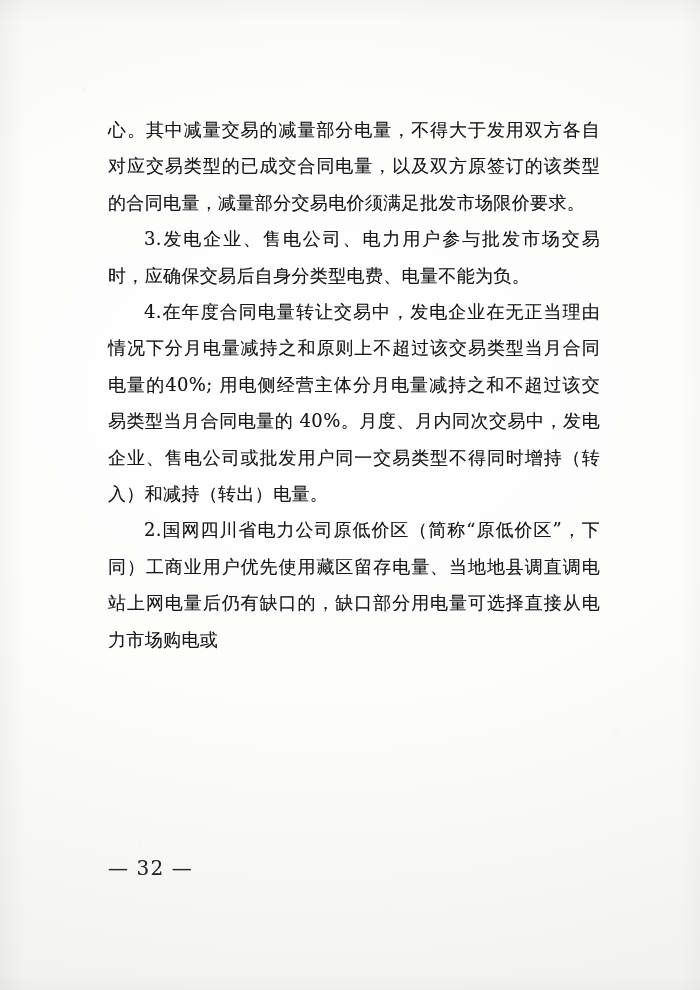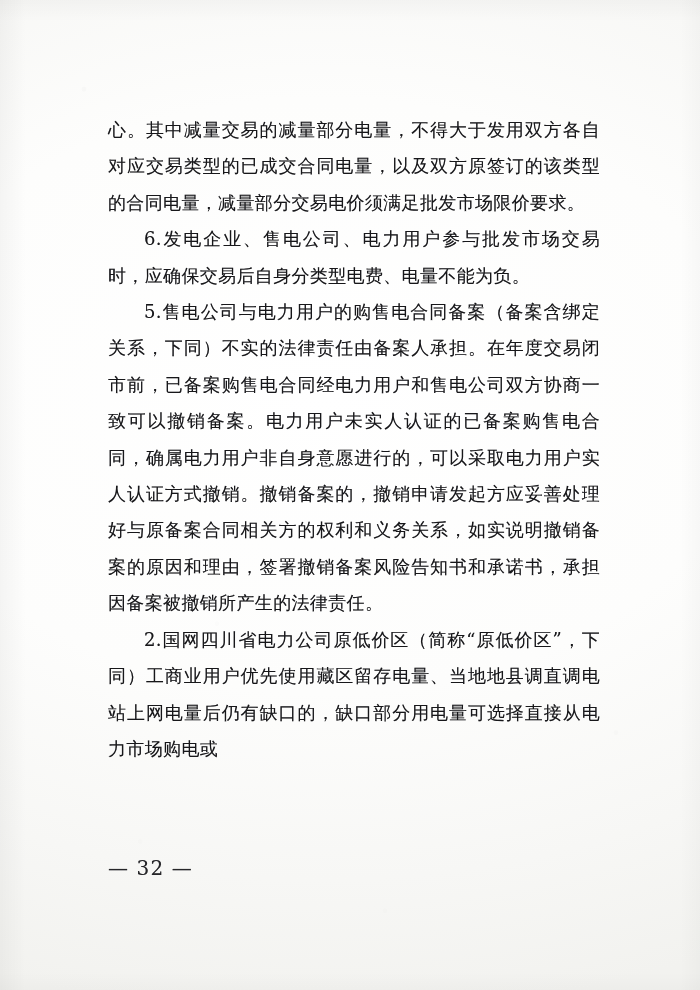--- a/index.html
+++ b/index.html
@@ -94,24 +94,24 @@
 </style>
 </head>
 <body>
 
 <div class="page">
 
   <div class="text-body">
 
     <p class="para">心。其中减量交易的减量部分电量，不得大于发用双方各自对应交易类型的已成交合同电量，以及双方原签订的该类型的合同电量，减量部分交易电价须满足批发市场限价要求。</p>
 
-    <p class="para indent">6.发电企业、售电公司、电力用户参与批发市场交易时，应确保交易后自身分类型电费、电量不能为负。</p>
+    <p class="para indent">3.发电企业、售电公司、电力用户参与批发市场交易时，应确保交易后自身分类型电费、电量不能为负。</p>
 
+    <p class="para indent">4.在年度合同电量转让交易中，发电企业在无正当理由情况下分月电量减持之和原则上不超过该交易类型当月合同电量的40%; 用电侧经营主体分月电量减持之和不超过该交易类型当月合同电量的 40%。月度、月内同次交易中，发电企业、售电公司或批发用户同一交易类型不得同时增持（转入）和减持（转出）电量。</p>
 
-    <p class="para indent">5.售电公司与电力用户的购售电合同备案（备案含绑定关系，下同）不实的法律责任由备案人承担。在年度交易闭市前，已备案购售电合同经电力用户和售电公司双方协商一致可以撤销备案。电力用户未实人认证的已备案购售电合同，确属电力用户非自身意愿进行的，可以采取电力用户实人认证方式撤销。撤销备案的，撤销申请发起方应妥善处理好与原备案合同相关方的权利和义务关系，如实说明撤销备案的原因和理由，签署撤销备案风险告知书和承诺书，承担因备案被撤销所产生的法律责任。</p>
 
     <p class="para indent">2.国网四川省电力公司原低价区（简称“原低价区”，下同）工商业用户优先使用藏区留存电量、当地地县调直调电站上网电量后仍有缺口的，缺口部分用电量可选择直接从电力市场购电或</p>
 
   </div>
 
   <div class="page-footer">
     <span class="page-number">— 32 —</span>
   </div>
 
 </div>

